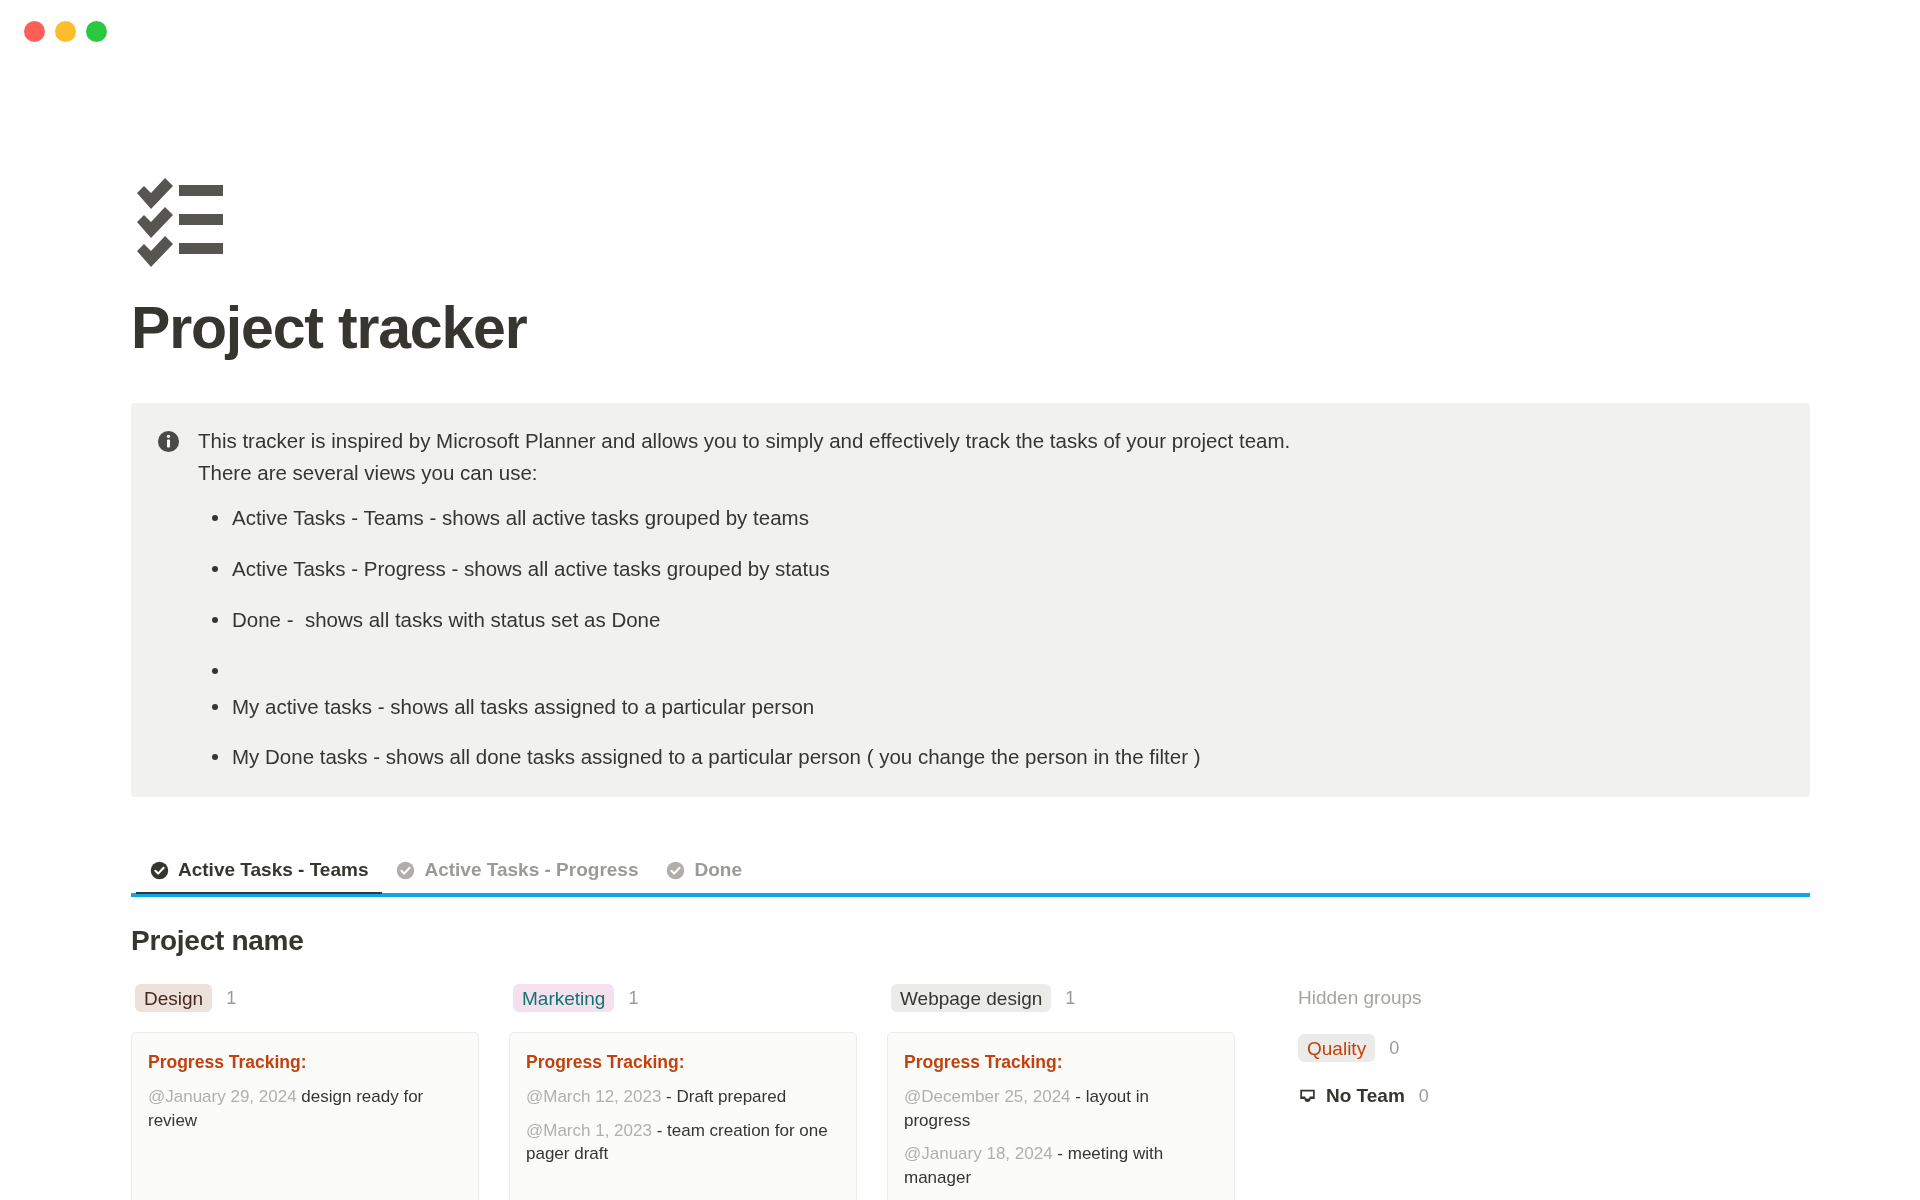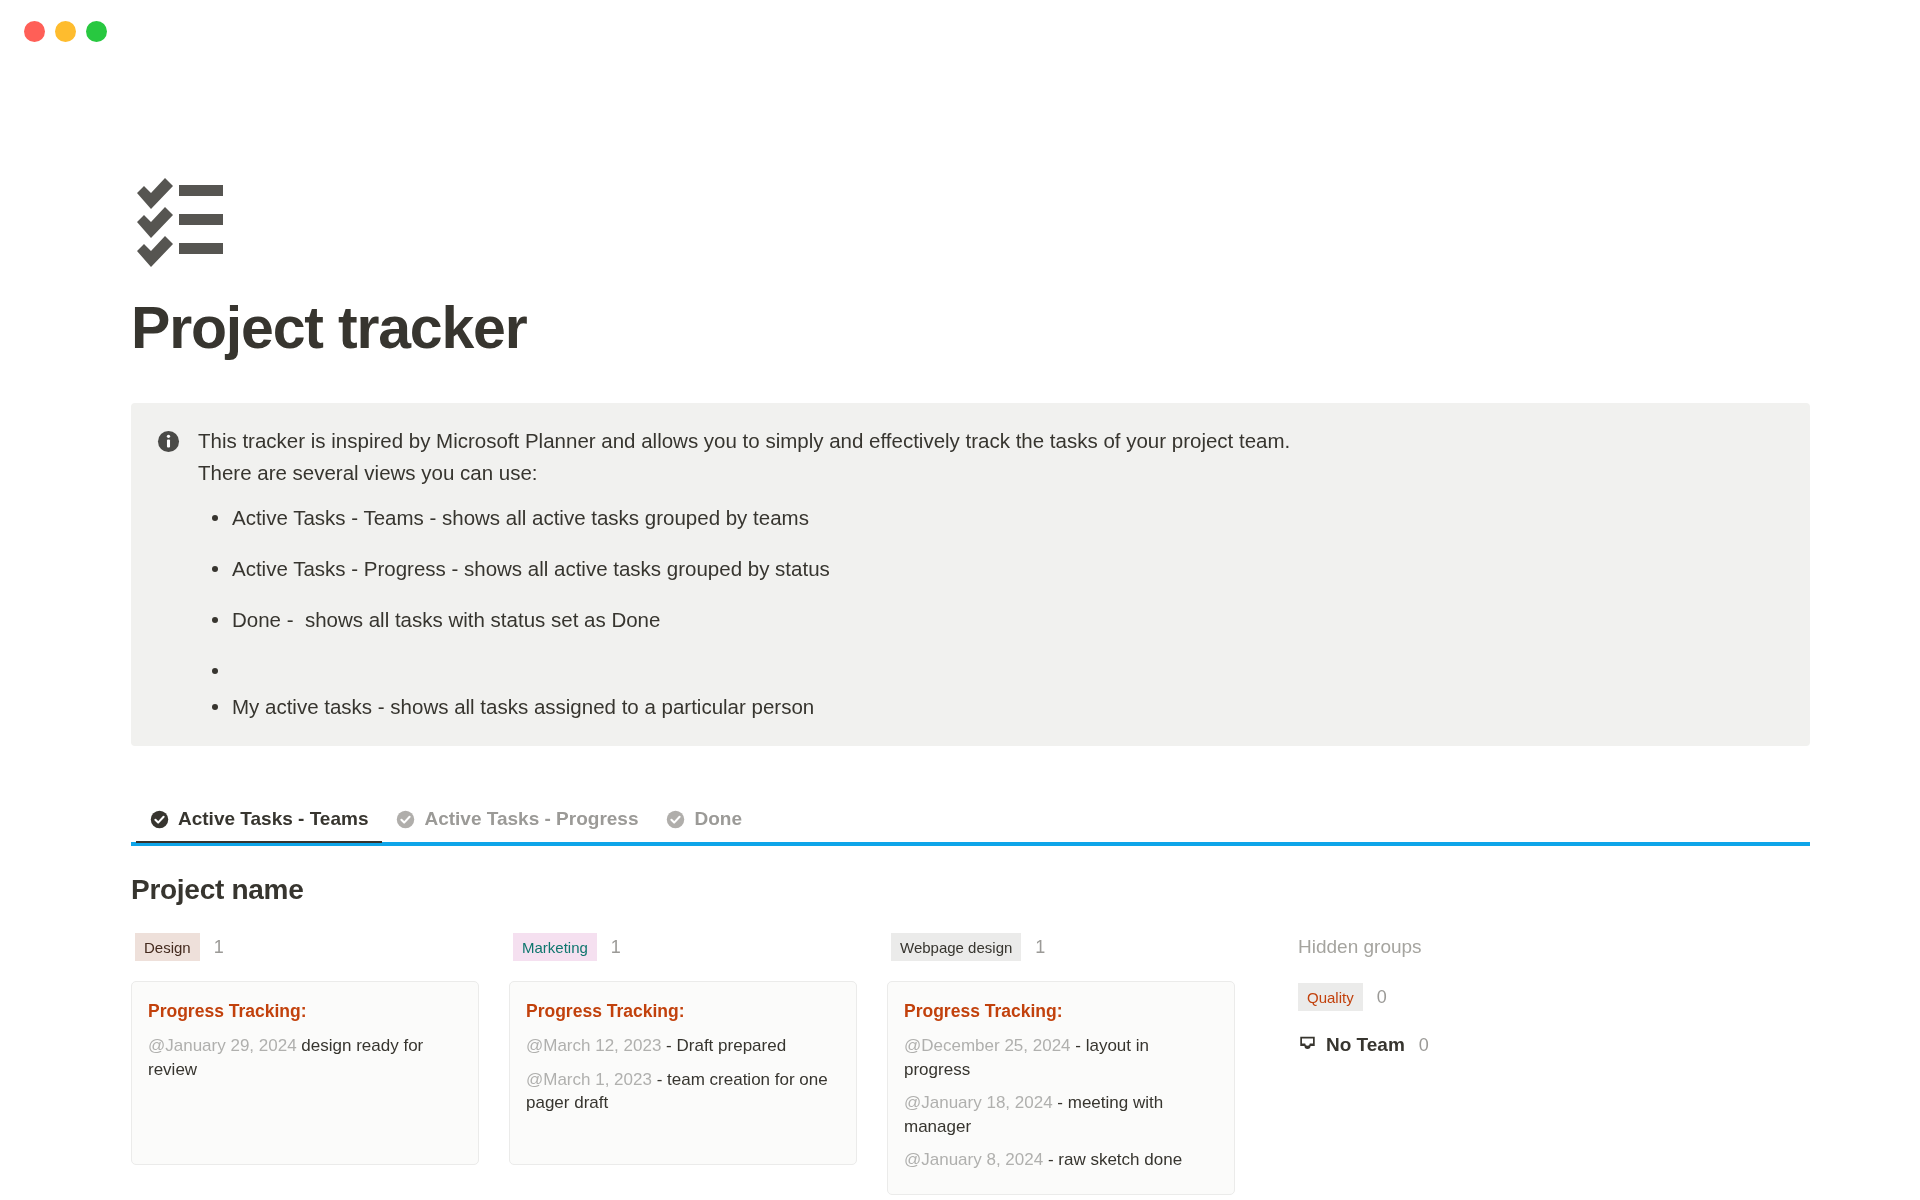--- a/index.html
+++ b/index.html
@@ -178,22 +178,22 @@
     align-items: center;
     gap: 14px;
     height: 30px;
     padding-left: 4px;
   }
   .group-chip {
     display: inline-flex;
     align-items: center;
     height: 28px;
     padding: 0 9px;
-    border-radius: 0;
-    font-size: 15px;
+    border-radius: 6px;
+    font-size: 19px;
     font-weight: 500;
     line-height: 1;
     white-space: nowrap;
   }
   .group-count {
     font-size: 18px;
     color: #9b9a97;
   }
 
   .card {
@@ -242,20 +242,21 @@
   .hidden-row {
     display: flex;
     align-items: center;
     gap: 14px;
     margin-top: 20px;
     height: 28px;
   }
   .hidden-row.first { margin-top: 21px; }
   .noteam {
     display: inline-flex;
+    align-items: center;
     gap: 9px;
     font-size: 19px;
     font-weight: 700;
     color: #37352f;
   }
   .tray-icon { width: 19px; height: 19px; display:block; }
 </style>
 </head>
 <body>
 
@@ -294,20 +295,21 @@
         </div>
         <div class="callout-body">
           <div class="callout-line">This tracker is inspired by Microsoft Planner and allows you to simply and effectively track the tasks of your project team.</div>
           <div class="callout-line">There are several views you can use:</div>
           <ul class="callout-list">
             <li>Active Tasks - Teams - shows all active tasks grouped by teams</li>
             <li>Active Tasks - Progress - shows all active tasks grouped by status</li>
             <li>Done -  shows all tasks with status set as Done</li>
             <li class="callout-gap-holder" style="list-style:none;padding:0;margin:0;height:36px;"></li>
             <li>My active tasks - shows all tasks assigned to a particular person</li>
+            <li>My Done tasks - shows all done tasks assigned to a particular person ( you change the person in the filter )</li>
           </ul>
         </div>
       </div>
 
       <div class="tabs">
         <div class="tab active">
           <span class="tab-icon">
             <svg viewBox="0 0 24 24" width="19" height="19" aria-hidden="true">
               <circle cx="12" cy="12" r="11" fill="#37352f"></circle>
               <path d="M6.8 12.3 l3.5 3.6 l6.9 -7.4" fill="none" stroke="#ffffff" stroke-width="2.6" stroke-linecap="round" stroke-linejoin="round"></path>

